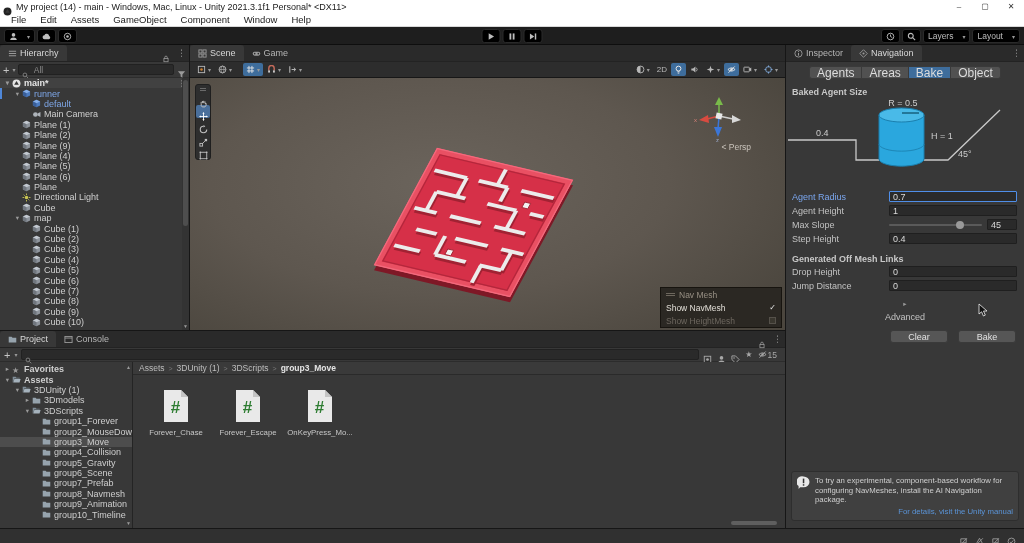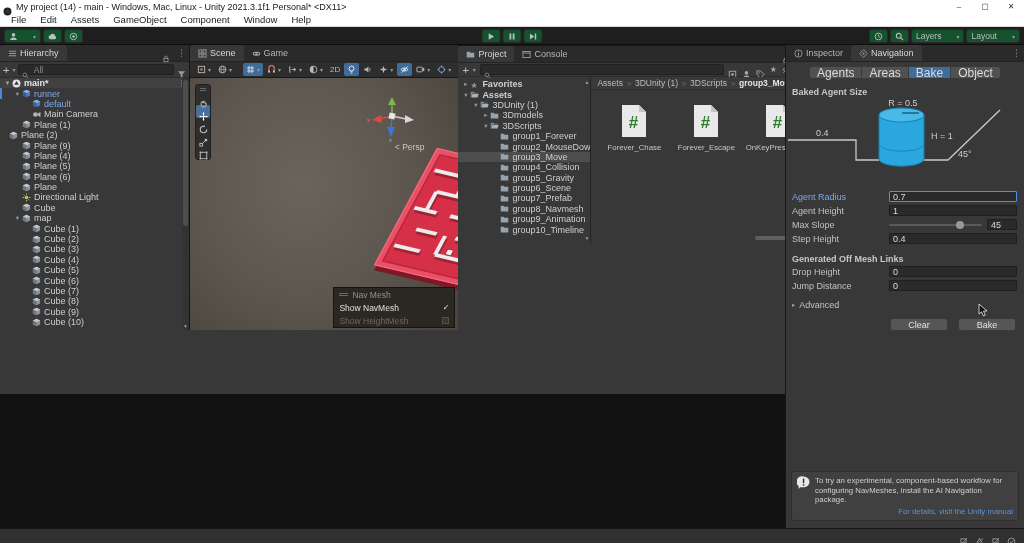--- a/index.html
+++ b/index.html
@@ -1,40 +1,40 @@
 <!DOCTYPE html>
 <html><head>
 <meta charset="utf-8">
 <style>
   * { margin:0; padding:0; box-sizing:border-box; }
   html,body { width:1024px; height:543px; overflow:hidden; background:#111;
     font-family:"Liberation Sans", sans-serif; -webkit-font-smoothing:antialiased; }
-  .app { position:relative; width:1024px; height:394px; background:#383838; }
+  .app { position:relative; width:1024px; height:543px; background:#383838; }
 
   
   .titlebar { height:13px; background:#fff; display:flex; align-items:center; padding-left:3px; position:relative; }
   .titlebar .ulogo { width:8px; height:8px; margin-right:4px; color:#222; }
   .titlebar .ttl { font-size:9px; color:#1a1a1a; white-space:nowrap; }
   .wincontrols { position:absolute; right:0; top:0; height:13px; display:flex; }
   .wincontrols span { width:26px; text-align:center; font-size:8px; color:#333; line-height:13px; }
   .menubar { height:14px; background:#fff; display:flex; align-items:center; padding-left:4px; border-bottom:1px solid #d8d8d8; }
   .menubar .mi { font-size:9.5px; color:#1a1a1a; padding:0 7px; }
 
   
   .toolbar { height:18px; background:#1e1e1e; border-bottom:1px solid #0e0e0e; position:relative; }
   .tbgroup { position:absolute; top:2px; display:flex; gap:2px; }
-  .tbbtn { height:14px; min-width:18px; background:#14532d; border:1px solid #2a2a2a; border-radius:3px;
-           color:#bdbdbd; font-size:8.5px; display:flex; align-items:center; justify-content:center; gap:15px; padding:0 4px; }
+  .tbbtn { height:14px; min-width:18px; background:#000000; border:1px solid #2a2a2a; border-radius:3px;
+           color:#bdbdbd; font-size:8.5px; display:flex; align-items:center; justify-content:center; gap:9px; padding:0 4px; }
   .tbbtn svg { width:9px; height:9px; }
   .caret { font-size:6px; color:#999; }
   .tb-left { left:4px; } .tb-center { left:50%; transform:translateX(-50%); } .tb-right { right:4px; }
 
   
   .workspace { display:flex; height:483px; }
-  .leftcol { width:785px; display:flex; flex-direction:row; }
+  .leftcol { width:785px; display:flex; flex-direction:column; }
   .topsplit { height:285px; display:flex; }
 
   .tabbar { height:17px; background:#2a2a2a; display:flex; align-items:flex-end; position:relative; border-bottom:1px solid #232323; flex:none;}
   .tab { height:16px; display:flex; align-items:center; gap:3px; padding:0 8px; font-size:9px; color:#b5b5b5; }
   .tab svg { width:9px; height:9px; color:#9a9a9a; }
   .tab.active { background:#383838; border-radius:3px 3px 0 0; color:#d8d8d8; }
   .tabbar .rightic { position:absolute; right:3px; top:3px; display:flex; gap:6px; align-items:center; color:#9a9a9a; }
   .tabbar .rightic svg { width:8px; height:8px; }
   .kebab { font-size:9px; color:#9a9a9a; letter-spacing:0; }
 
@@ -101,21 +101,21 @@
   .field { flex:1; height:11px; background:#2a2a2a; border:1px solid #1f1f1f; border-radius:1px;
            font-size:9px; color:#dadada; display:flex; align-items:center; padding:0 3px; }
   .field.focus { border-color:#4f8ee8; }
   .sliderwrap { flex:1; display:flex; align-items:center; gap:5px; }
   .slidetrack { flex:1; height:2px; background:#5a5a5a; border-radius:1px; position:relative; }
   .slidethumb { position:absolute; top:-3px; width:8px; height:8px; border-radius:50%; background:#999; left:72%; }
   .slideval { width:30px; flex:none; }
   .btnrow { display:flex; justify-content:flex-end; gap:10px; padding:8px 8px 0; }
   .ubtn { min-width:58px; height:13px; background:#565656; border:1px solid #3a3a3a; border-radius:3px;
           color:#e2e2e2; font-size:9px; display:flex; align-items:center; justify-content:center; }
-  .advrow { display:flex; align-items:center; gap:4px; padding:8px 6px 0; font-size:9px; color:#c2c2c2; }
+  .advrow { display:flex; align-items:center; gap:4px; padding:8px 6px 0; font-size:9px; color:#c2c2c2;flex-direction:column; }
   .advrow .arr { font-size:6.5px; color:#9a9a9a; }
   .spacer { flex:1; }
   .hintbox { margin:0 5px 7px; background:#404040; border:1px solid #2e2e2e; border-radius:3px; padding:4px 5px; display:flex; gap:5px; }
   .hintbox .hicon { flex:none; width:13px; height:13px; color:#e8e8e8; }
   .hintcol { display:flex; flex-direction:column; }
   .hinttext { font-size:7.8px; color:#cfcfcf; line-height:1.25; }
   .hintlink { font-size:7.8px; color:#5a93d6; text-align:right; margin-top:2px; }
   .cursor { position:absolute; left:192px; top:258px; width:11px; height:14px; z-index:5; }
 
   
@@ -323,21 +323,21 @@
                 <span class="arr"></span>
                 <span class="ticon">
                   <svg viewBox="0 0 10 10" width="100%" height="100%">
                     <path d="M5 0.8 9 2.8 V7.2 L5 9.2 1 7.2 V2.8 Z" fill="#8e949c"></path>
                     <path d="M5 0.8 9 2.8 5 4.8 1 2.8 Z" fill="#c2c8d0"></path>
                     <path d="M5 4.8 V9.2 L1 7.2 V2.8 Z" fill="#70767e"></path>
                   </svg>
                 </span>
                 <span>Plane (1)</span>
               </div>
-              <div class="trow" style="">
+              <div class="trow" style="padding-left: 13px;">
                 <span class="arr"></span>
                 <span class="ticon">
                   <svg viewBox="0 0 10 10" width="100%" height="100%">
                     <path d="M5 0.8 9 2.8 V7.2 L5 9.2 1 7.2 V2.8 Z" fill="#8e949c"></path>
                     <path d="M5 0.8 9 2.8 5 4.8 1 2.8 Z" fill="#c2c8d0"></path>
                     <path d="M5 4.8 V9.2 L1 7.2 V2.8 Z" fill="#70767e"></path>
                   </svg>
                 </span>
                 <span>Plane (2)</span>
               </div>

